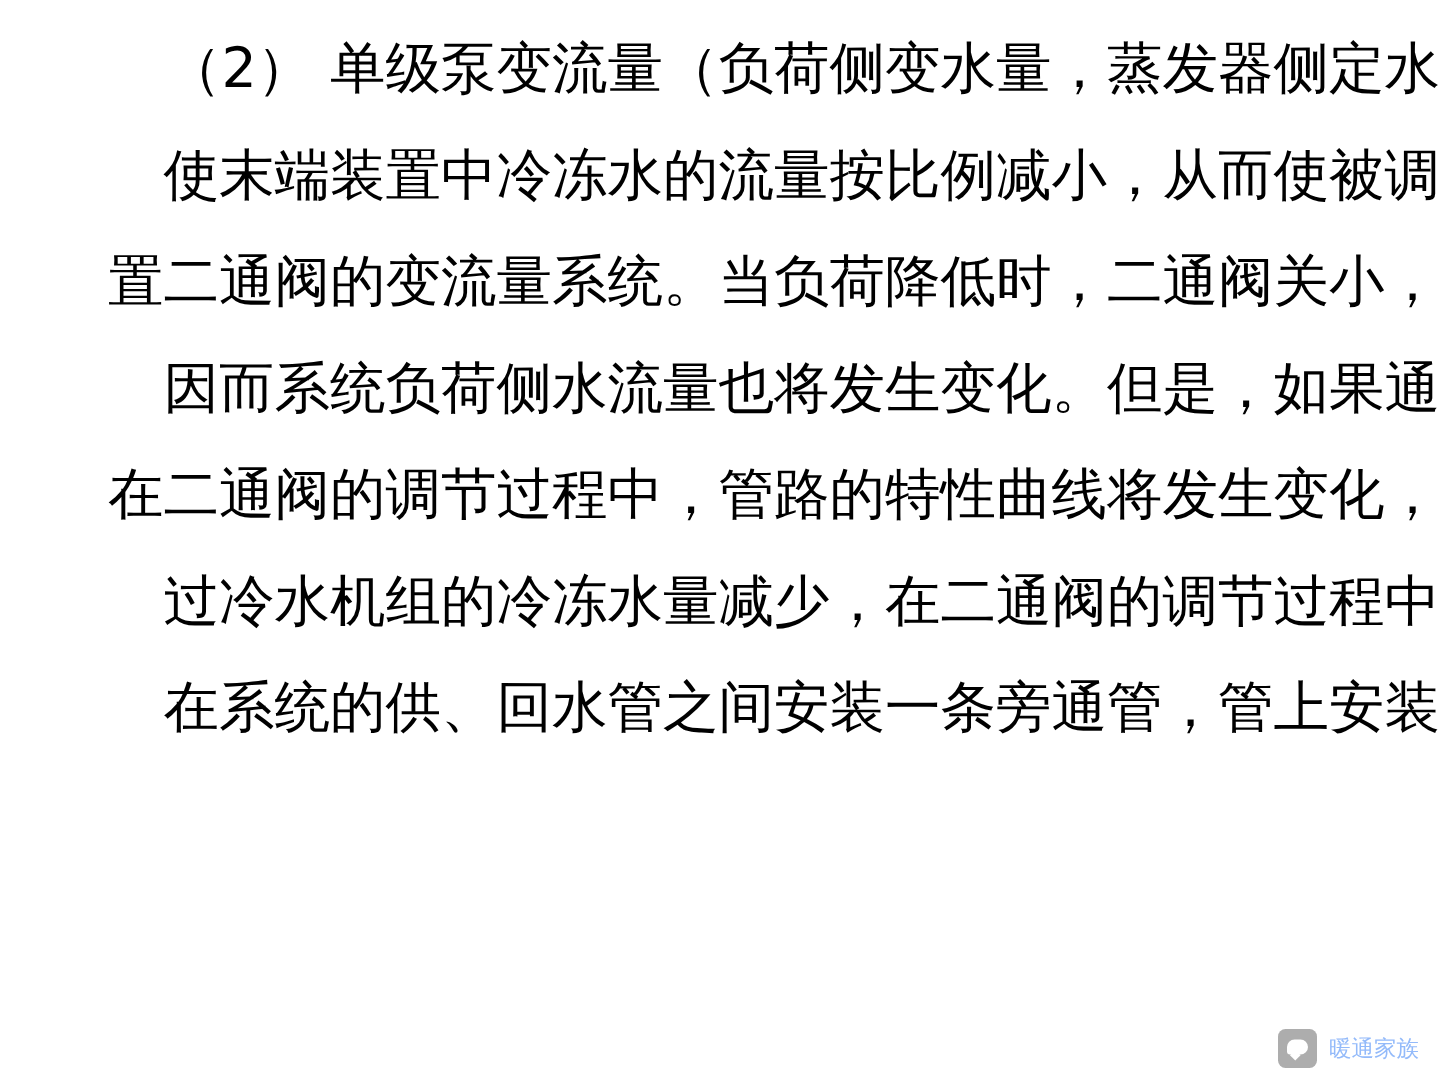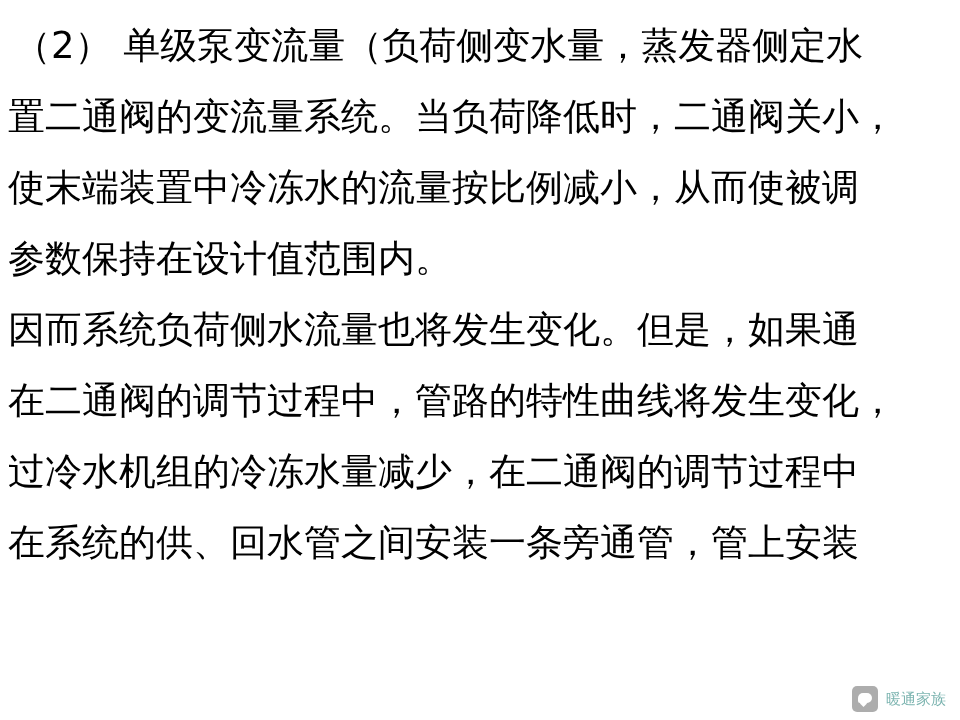--- a/index.html
+++ b/index.html
@@ -14,20 +14,21 @@
     font-family: "DejaVu Sans", sans-serif;
   }
   .page {
     position: relative;
     width: 960px;
     height: 720px;
     background: #ffffff;
     box-sizing: border-box;
     padding: 10px 0 0 0;
     overflow: hidden;
+    text-align: right;
   }
   .body-text {
     font-family: "DejaVu Sans", sans-serif;
     font-size: 37px;
     line-height: 71px;
     color: #000000;
     letter-spacing: 0px;
     white-space: nowrap;
   }
   .para {
@@ -75,36 +76,35 @@
     left: 9px;
     top: 15px;
     width: 5px;
     height: 5px;
     background: #ffffff;
     transform: rotate(45deg);
   }
   .wm-text {
     font-family: "DejaVu Sans", sans-serif;
     font-size: 15px;
-    color: #0f766e;
+    color: #3b82f6;
     white-space: nowrap;
   }
 </style>
 </head>
 <body>
 
 <div class="page">
 
   <div class="body-text">
 
     <div class="para">
       <span class="line indent">（2） 单级泵变流量（负荷侧变水量，蒸发器侧定水</span>
+      <span class="line">使末端装置中冷冻水的流量按比例减小，从而使被调</span>
       <span class="line">置二通阀的变流量系统。当负荷降低时，二通阀关小，</span>
-      <span class="line">使末端装置中冷冻水的流量按比例减小，从而使被调</span>
-      <span class="line">参数保持在设计值范围内。</span>
     </div>
 
     <div class="para">
       <span class="line">因而系统负荷侧水流量也将发生变化。但是，如果通</span>
       <span class="line">在二通阀的调节过程中，管路的特性曲线将发生变化，</span>
       <span class="line">过冷水机组的冷冻水量减少，在二通阀的调节过程中</span>
       <span class="line">在系统的供、回水管之间安装一条旁通管，管上安装</span>
     </div>
 
   </div>

